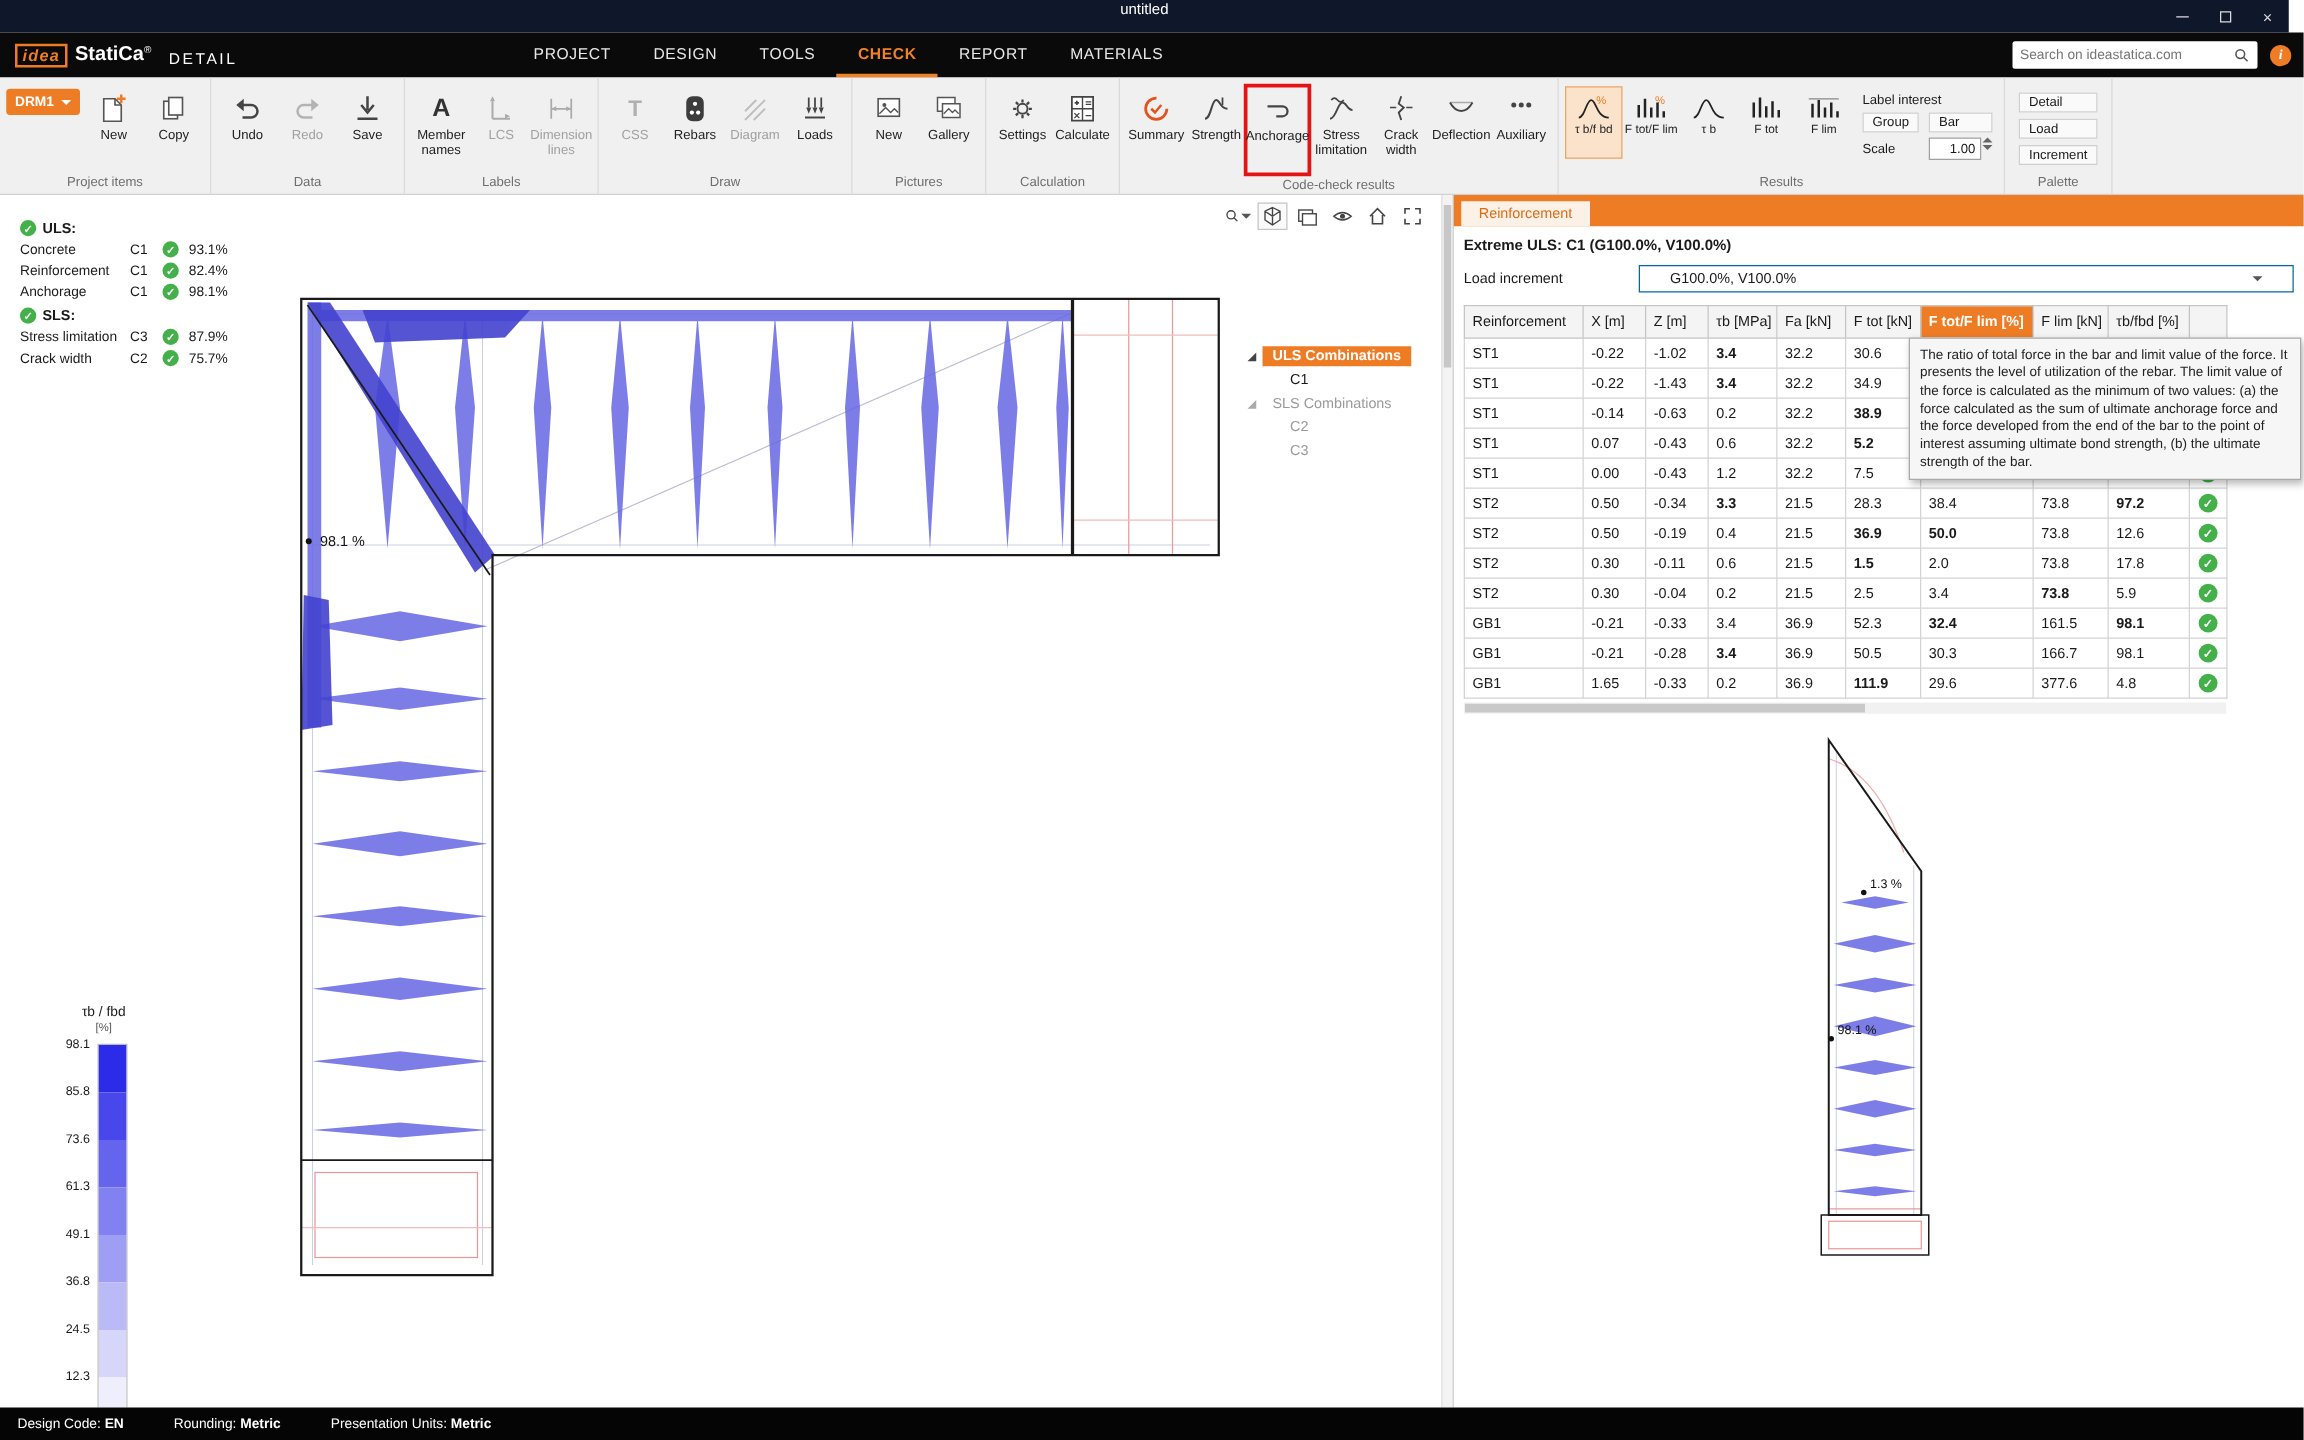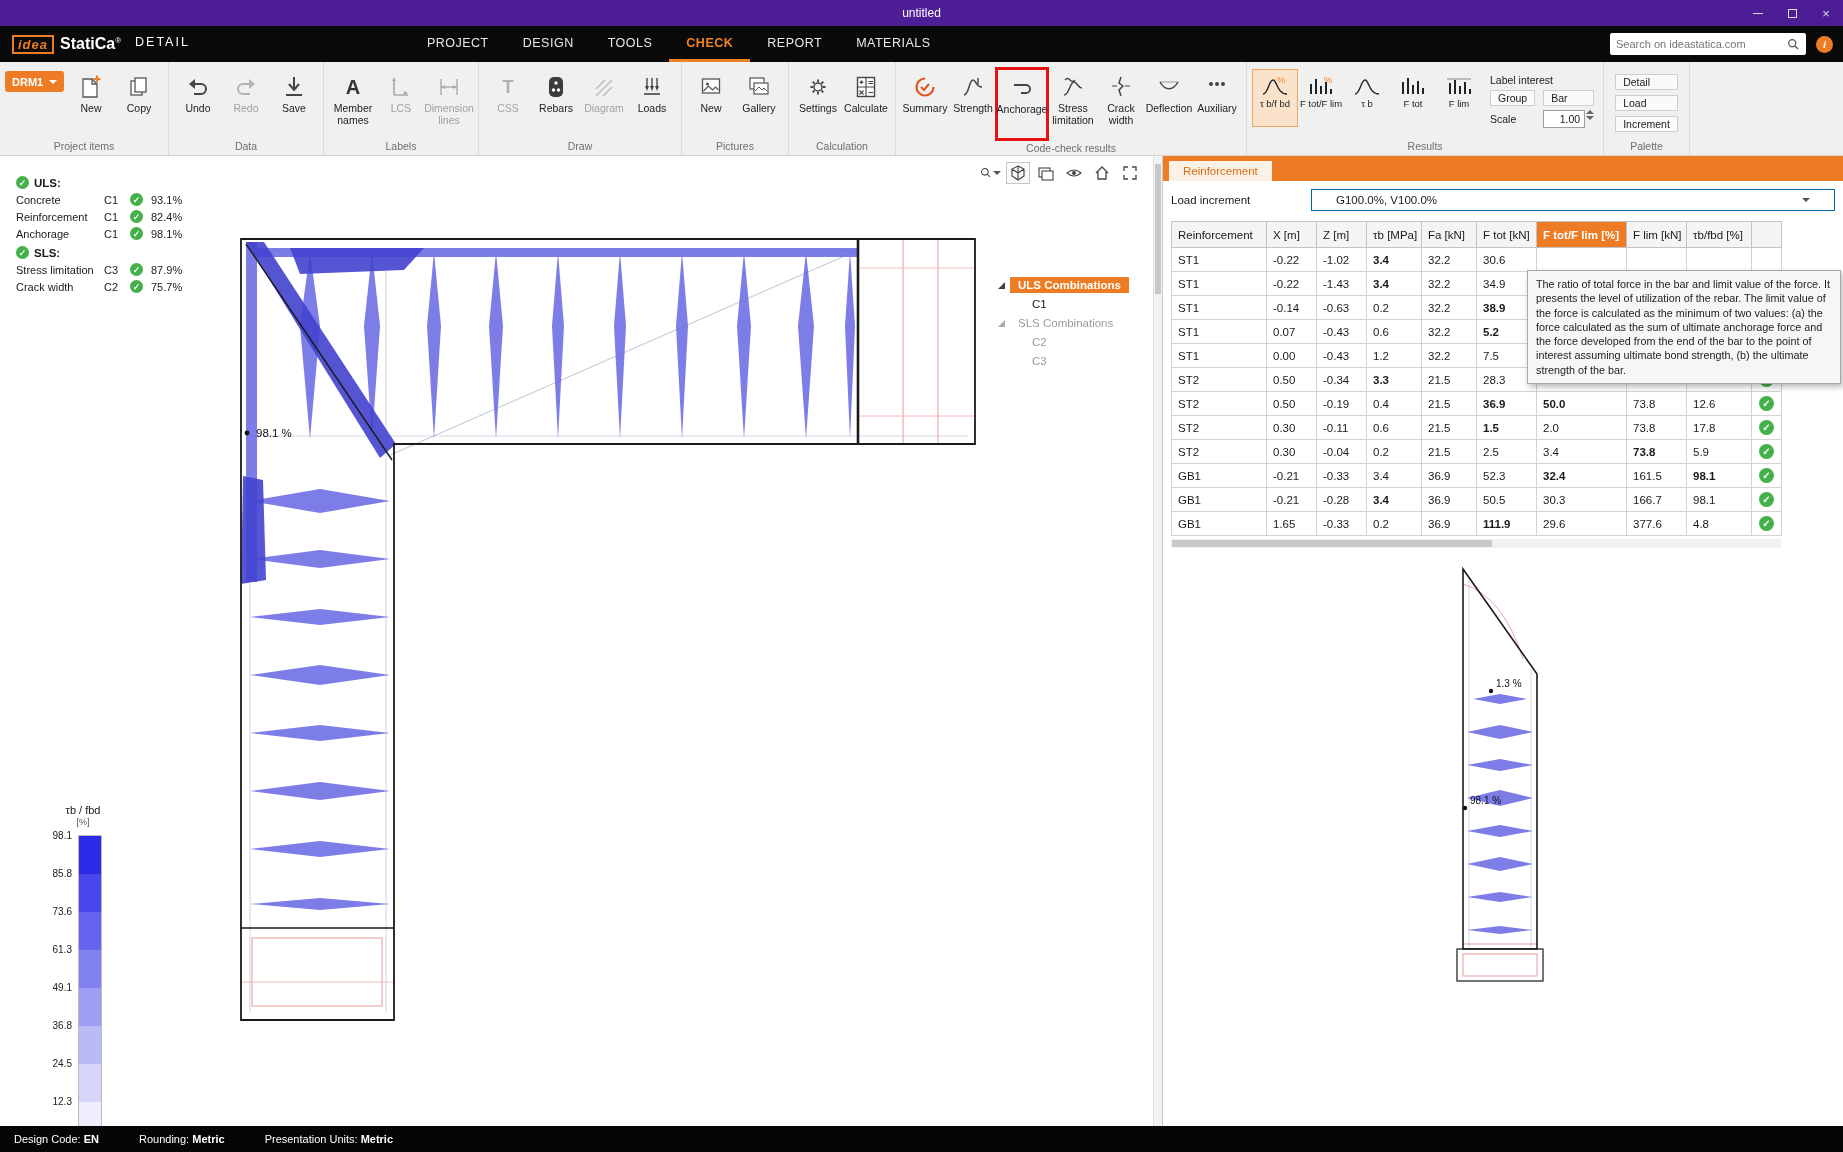--- a/index.html
+++ b/index.html
@@ -1,30 +1,30 @@
 <!DOCTYPE html>
 <html><head>
 <meta charset="utf-8">
 <style>
   *{margin:0;padding:0;box-sizing:border-box}
   html,body{width:1843px;height:1152px;overflow:hidden;background:#fff;
     font-family:"Liberation Sans",sans-serif;color:#1a1a1a}
   .app{position:relative;width:1843px;height:1152px;background:#fff}
 
   
-  .titlebar{position:absolute;top:0;left:0;right:0;height:26px;background:#4c1d95;color:#fff;
-    display:flex;align-items:center;justify-content:center;font-size:12px}
+  .titlebar{position:absolute;top:0;left:0;right:12px;height:26px;background:#0f172a;color:#fff;
+    display:flex;align-items:flex-start;justify-content:center;font-size:12px}
   .win-controls{position:absolute;right:0;top:0;height:26px;display:flex}
   .win-btn{width:34px;height:26px;display:flex;align-items:center;justify-content:center;color:#ddd;font-size:13px;cursor:pointer}
   .min-glyph{display:block;width:10px;height:1px;background:#ddd}
   .max-glyph{display:block;width:9px;height:9px;border:1px solid #ddd}
 
   
   .menubar{position:absolute;top:26px;left:0;right:0;height:36px;background:#0a0a0a;display:flex;align-items:center}
-  .logo{display:flex;align-items:flex-start;margin-left:12px;gap:6px}
+  .logo{display:flex;align-items:flex-end;margin-left:12px;gap:6px}
   .logo-idea{color:#ee7c25;border:2px solid #ee7c25;font-weight:bold;font-style:italic;font-size:13px;padding:0 4px;letter-spacing:1px}
   .logo-statica{color:#fff;font-weight:bold;font-size:16px}
   .logo-reg{color:#fff;font-size:8px;vertical-align:super}
   .logo-module{color:#fff;font-size:12.5px;letter-spacing:2px;margin-left:8px}
   .main-menu{display:flex;margin-left:220px;height:36px}
   .menu-item{padding:0 17px;display:flex;align-items:center;color:#e8e8e8;font-size:12.5px;letter-spacing:.5px;cursor:pointer;border-bottom:3px solid transparent}
   .menu-item.active{color:#f08223;border-bottom-color:#f08223;font-weight:bold}
   .menubar-right{margin-left:auto;display:flex;align-items:center;gap:10px;margin-right:10px}
   .search-box{width:196px;height:22px;background:#fff;border-radius:2px;display:flex;align-items:center;padding:0 6px}
   .search-box input{flex:1;border:none;outline:none;font-size:11px;color:#444;background:transparent;font-family:Liberation Sans, sans-serif}
@@ -722,20 +722,21 @@
       <div class="vscroll">
           <div class="thumb"></div>
         </div>
     </div>
 
     <div class="panel">
       <div class="panel-strip">
         <span class="panel-tab">Reinforcement</span>
       </div>
       <div class="panel-body">
+        <div class="extreme">Extreme ULS: C1 (G100.0%, V100.0%)</div>
         <div class="load-row">
           <span class="load-lbl">Load increment</span>
           <div class="combo-select">
             <span>G100.0%, V100.0%</span>
             <span class="caret-down"></span>
           </div>
         </div>
         <table class="results">
           <thead>
               <tr>

